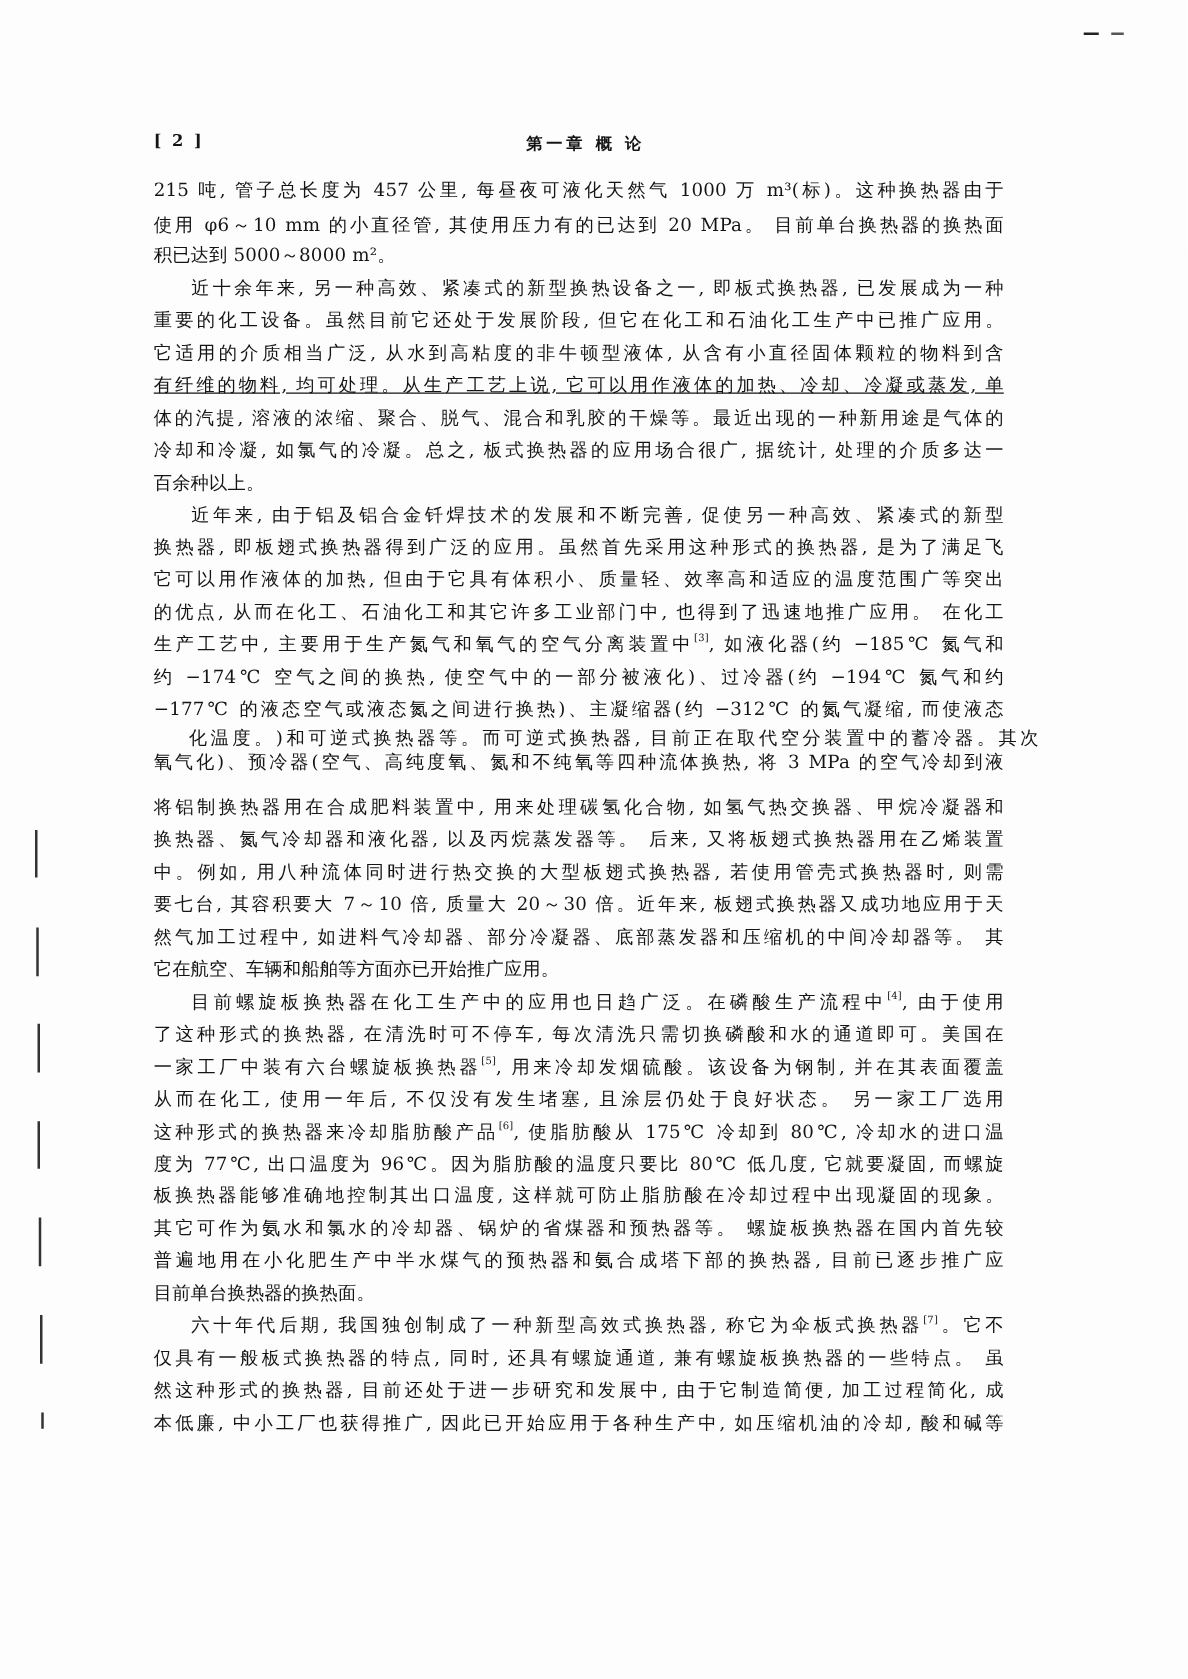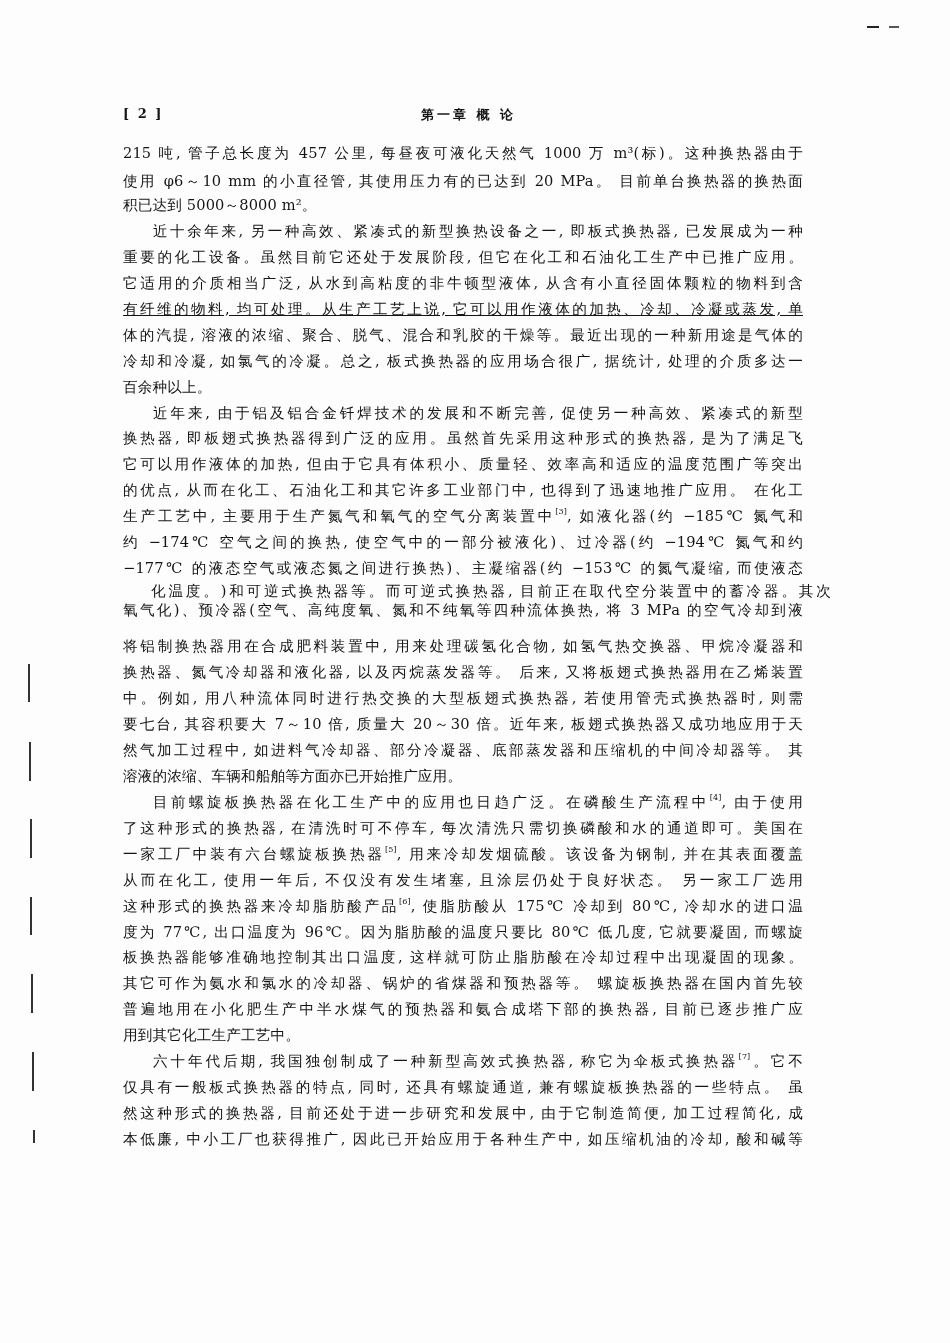--- a/index.html
+++ b/index.html
@@ -41,39 +41,39 @@
       <div class="line" style="top: 296.7px; text-decoration: underline;">有纤维的物料, 均可处理。从生产工艺上说, 它可以用作液体的加热、冷却、冷凝或蒸发, 单</div>
       <div class="line" style="top: 322.65px;">体的汽提, 溶液的浓缩、聚合、脱气、混合和乳胶的干燥等。最近出现的一种新用途是气体的</div>
       <div class="line" style="top: 348.6px;">冷却和冷凝, 如氯气的冷凝。总之, 板式换热器的应用场合很广, 据统计, 处理的介质多达一</div>
       <div class="line last" style="top: 374.55px;">百余种以上。</div>
       <div class="line indent" style="top: 400.5px;">近年来, 由于铝及铝合金钎焊技术的发展和不断完善, 促使另一种高效、紧凑式的新型</div>
       <div class="line" style="top: 426.45px;">换热器, 即板翅式换热器得到广泛的应用。虽然首先采用这种形式的换热器, 是为了满足飞</div>
       <div class="line" style="top: 452.4px;">它可以用作液体的加热, 但由于它具有体积小、质量轻、效率高和适应的温度范围广等突出</div>
       <div class="line" style="top: 478.35px;">的优点, 从而在化工、石油化工和其它许多工业部门中, 也得到了迅速地推广应用。 在化工</div>
       <div class="line" style="top: 504.3px;">生产工艺中, 主要用于生产氮气和氧气的空气分离装置中<sup>[3]</sup>, 如液化器(约 −185℃ 氮气和</div>
       <div class="line" style="top: 530.25px;">约 −174℃ 空气之间的换热, 使空气中的一部分被液化)、过冷器(约 −194℃ 氮气和约</div>
-      <div class="line" style="top: 556.2px;">−177℃ 的液态空气或液态氮之间进行换热)、主凝缩器(约 −153℃ 的氮气凝缩, 而使液态</div>
+      <div class="line" style="top: 556.2px;">−177℃ 的液态空气或液态氮之间进行换热)、主凝缩器(约 −312℃ 的氮气凝缩, 而使液态</div>
       <div class="line" style="top: 567px; margin-top: 31px;">氧气化)、预冷器(空气、高纯度氧、氮和不纯氧等四种流体换热, 将 3 MPa 的空气冷却到液</div>
       <div class="line" style="top: 579px; margin-left: 28px;">化温度。)和可逆式换热器等。而可逆式换热器, 目前正在取代空分装置中的蓄冷器。其次</div>
       <div class="line" style="top: 634.05px;">将铝制换热器用在合成肥料装置中, 用来处理碳氢化合物, 如氢气热交换器、甲烷冷凝器和</div>
       <div class="line" style="top: 660px;">换热器、氮气冷却器和液化器, 以及丙烷蒸发器等。 后来, 又将板翅式换热器用在乙烯装置</div>
       <div class="line" style="top: 685.95px;">中。例如, 用八种流体同时进行热交换的大型板翅式换热器, 若使用管壳式换热器时, 则需</div>
       <div class="line" style="top: 711.9px;">要七台, 其容积要大 7～10 倍, 质量大 20～30 倍。近年来, 板翅式换热器又成功地应用于天</div>
       <div class="line" style="top: 737.85px;">然气加工过程中, 如进料气冷却器、部分冷凝器、底部蒸发器和压缩机的中间冷却器等。 其</div>
-      <div class="line last" style="top: 763.8px;">溶液的浓缩、车辆和船舶等方面亦已开始推广应用。</div>
+      <div class="line last" style="top: 763.8px;">它在航空、车辆和船舶等方面亦已开始推广应用。</div>
       <div class="line indent" style="top: 789.75px;">目前螺旋板换热器在化工生产中的应用也日趋广泛。在磷酸生产流程中<sup>[4]</sup>, 由于使用</div>
       <div class="line" style="top: 815.7px;">了这种形式的换热器, 在清洗时可不停车, 每次清洗只需切换磷酸和水的通道即可。美国在</div>
       <div class="line" style="top: 841.65px;">一家工厂中装有六台螺旋板换热器<sup>[5]</sup>, 用来冷却发烟硫酸。该设备为钢制, 并在其表面覆盖</div>
       <div class="line" style="top: 867.6px;">从而在化工, 使用一年后, 不仅没有发生堵塞, 且涂层仍处于良好状态。 另一家工厂选用</div>
       <div class="line" style="top: 893.55px;">这种形式的换热器来冷却脂肪酸产品<sup>[6]</sup>, 使脂肪酸从 175℃ 冷却到 80℃, 冷却水的进口温</div>
       <div class="line" style="top: 919.5px;">度为 77℃, 出口温度为 96℃。因为脂肪酸的温度只要比 80℃ 低几度, 它就要凝固, 而螺旋</div>
       <div class="line" style="top: 945.45px;">板换热器能够准确地控制其出口温度, 这样就可防止脂肪酸在冷却过程中出现凝固的现象。</div>
       <div class="line" style="top: 971.4px;">其它可作为氨水和氯水的冷却器、锅炉的省煤器和预热器等。 螺旋板换热器在国内首先较</div>
       <div class="line" style="top: 997.35px;">普遍地用在小化肥生产中半水煤气的预热器和氨合成塔下部的换热器, 目前已逐步推广应</div>
-      <div class="line last" style="top: 1023.3px;">用到其它化工生产工艺中。</div>
+      <div class="line last" style="top: 1023.3px;">目前单台换热器的换热面。</div>
       <div class="line indent" style="top: 1049.25px;">六十年代后期, 我国独创制成了一种新型高效式换热器, 称它为伞板式换热器<sup>[7]</sup>。它不</div>
       <div class="line" style="top: 1075.2px;">仅具有一般板式换热器的特点, 同时, 还具有螺旋通道, 兼有螺旋板换热器的一些特点。 虽</div>
       <div class="line" style="top: 1101.15px;">然这种形式的换热器, 目前还处于进一步研究和发展中, 由于它制造简便, 加工过程简化, 成</div>
       <div class="line" style="top: 1127.1px;">本低廉, 中小工厂也获得推广, 因此已开始应用于各种生产中, 如压缩机油的冷却, 酸和碱等</div>
     </div>
   <div id="binder">
       <div class="binder" style="left: 28px; top: 664px; height: 38px;"></div>
       <div class="binder" style="left: 29px; top: 742px; height: 39px;"></div>
       <div class="binder" style="left: 30px; top: 819px; height: 39px;"></div>
       <div class="binder" style="left: 30px; top: 897px; height: 38px;"></div>

